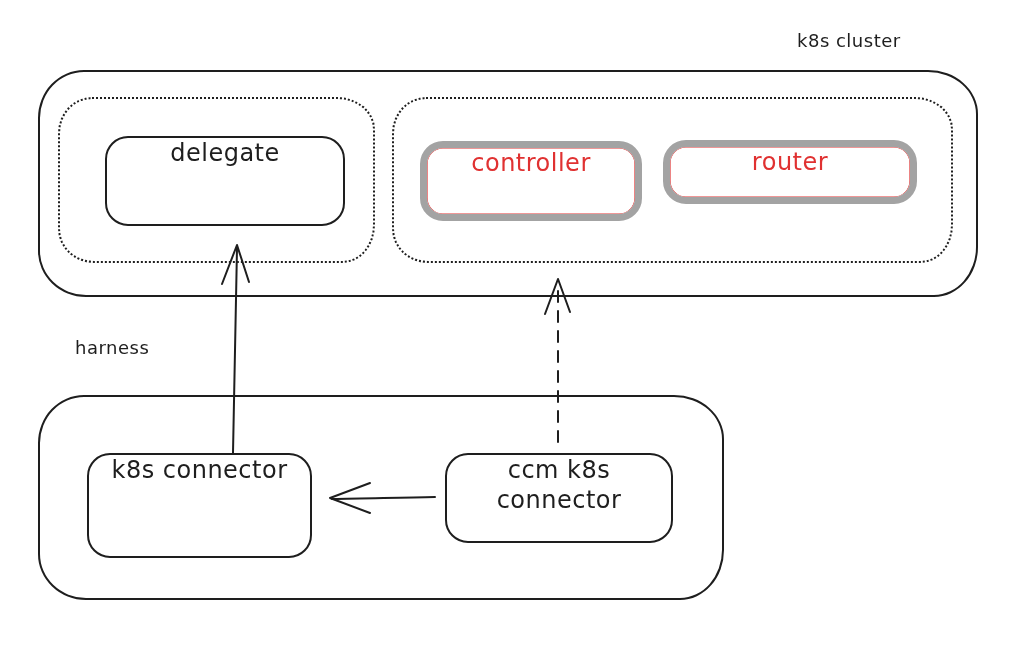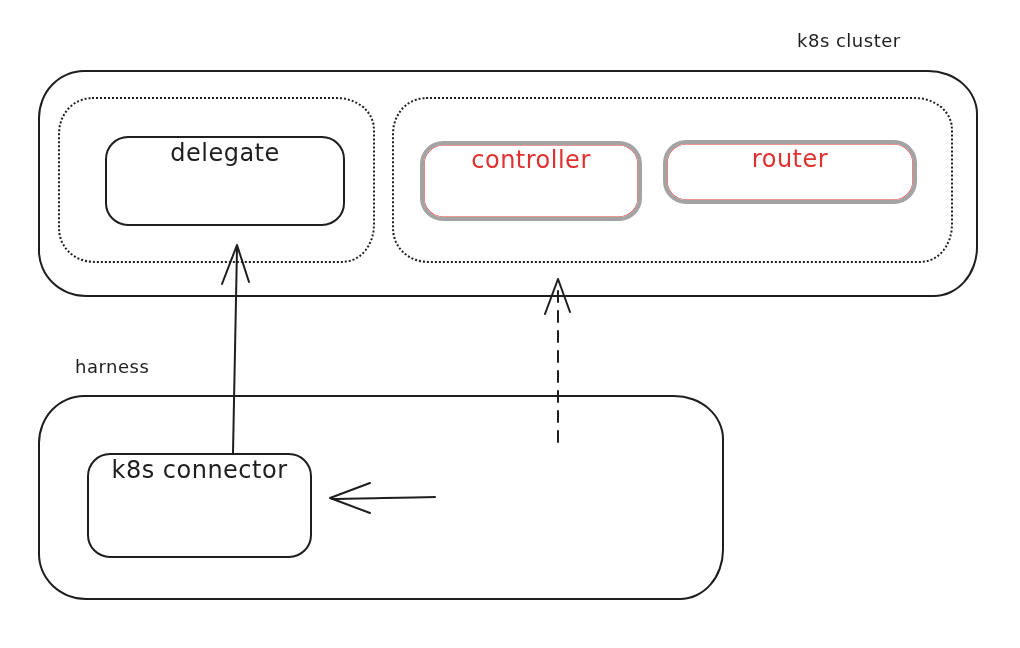--- a/index.html
+++ b/index.html
@@ -14,21 +14,21 @@
     background: #ffffff;
     overflow: hidden;
   }
   .shape {
     position: absolute;
     box-sizing: border-box;
     background: transparent;
   }
   .solid-box  { border: 2px solid #1e1e1e; }
   .dotted-box { border: 2.5px dotted #1e1e1e; }
-  .red-box    { border: 4px solid #a3a3a3; box-shadow: inset 0 0 0 0.6px #e03131; }
+  .red-box    { border: 7px solid #a3a3a3; box-shadow: inset 0 0 0 0.6px #e03131; }
 
   
   .r-big   { border-radius: 46px 50px 44px 48px / 48px 44px 50px 46px; }
   .r-mid   { border-radius: 34px 38px 32px 36px / 36px 32px 38px 34px; }
   .r-small { border-radius: 22px 26px 20px 24px / 24px 20px 26px 22px; }
 
   .node {
     display: flex;
     align-items: flex-start;
     justify-content: center;
@@ -87,28 +87,32 @@
   </div>
 
   <div class="shape red-box r-small node" style="left:420px; top:141px; width:222px; height:80px;">
     <span class="node-label red-text">controller</span>
   </div>
 
   <div class="shape red-box r-small node" style="left:663px; top:140px; width:254px; height:64px;">
     <span class="node-label red-text">router</span>
   </div>
 
-  <div class="group-label" style="left:75px; top:356px;">harness</div>
+  <div class="group-label" style="left:75px; top:337px;">harness</div>
 
   <div class="shape solid-box r-big" style="left:38px; top:395px; width:686px; height:205px;"></div>
 
   <div class="shape solid-box r-small node" style="left:87px; top:453px; width:225px; height:105px;">
     <span class="node-label">k8s connector</span>
   </div>
 
+  <div class="shape solid-box r-small node" style="left:445px; top:453px; width:228px; height:90px;">
+    <span class="node-label">ccm k8s
+connector</span>
+  </div>
 
   <svg class="arrows" viewBox="0 0 1020 648">
 
     <path d="M233 453 C234.5 388 236 320 237 248"></path>
     <path d="M222 284 L237 245 L249 282"></path>
 
     <path class="dashed" d="M558 442 L558 283"></path>
     <path d="M545 314 L558 279 L570 312"></path>
 
     <path d="M435 497 C400 498 365 498 332 499"></path>

